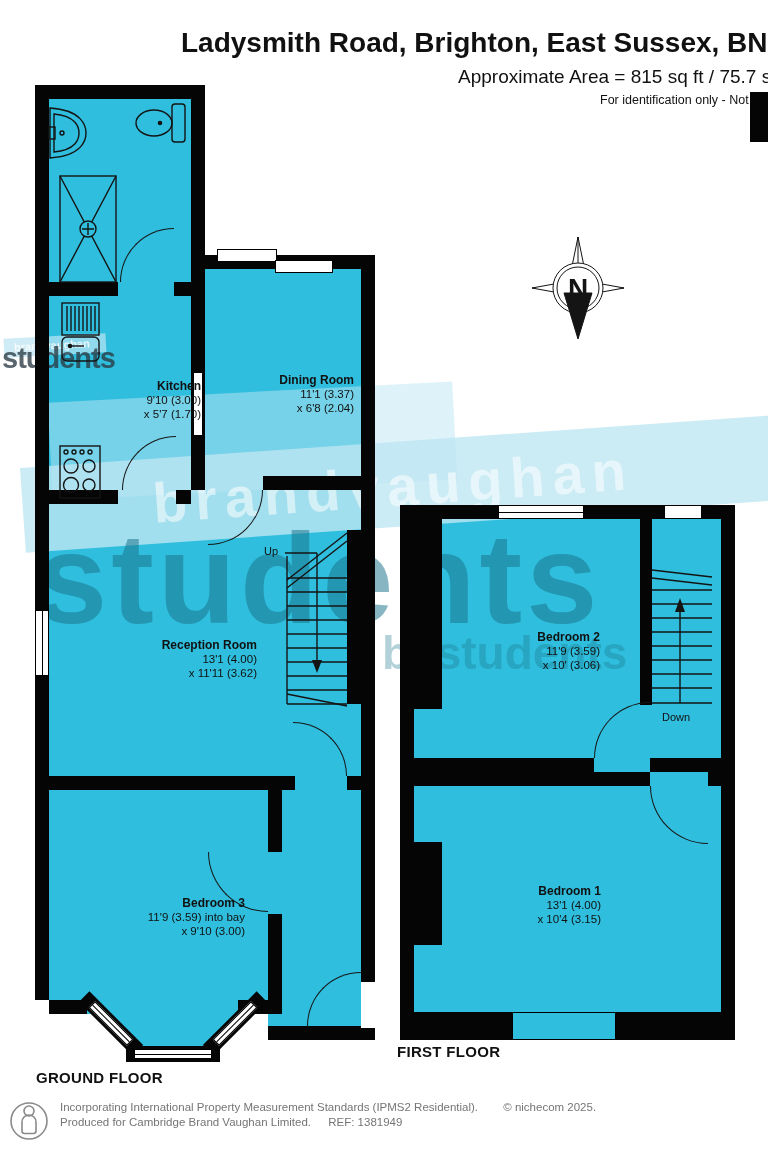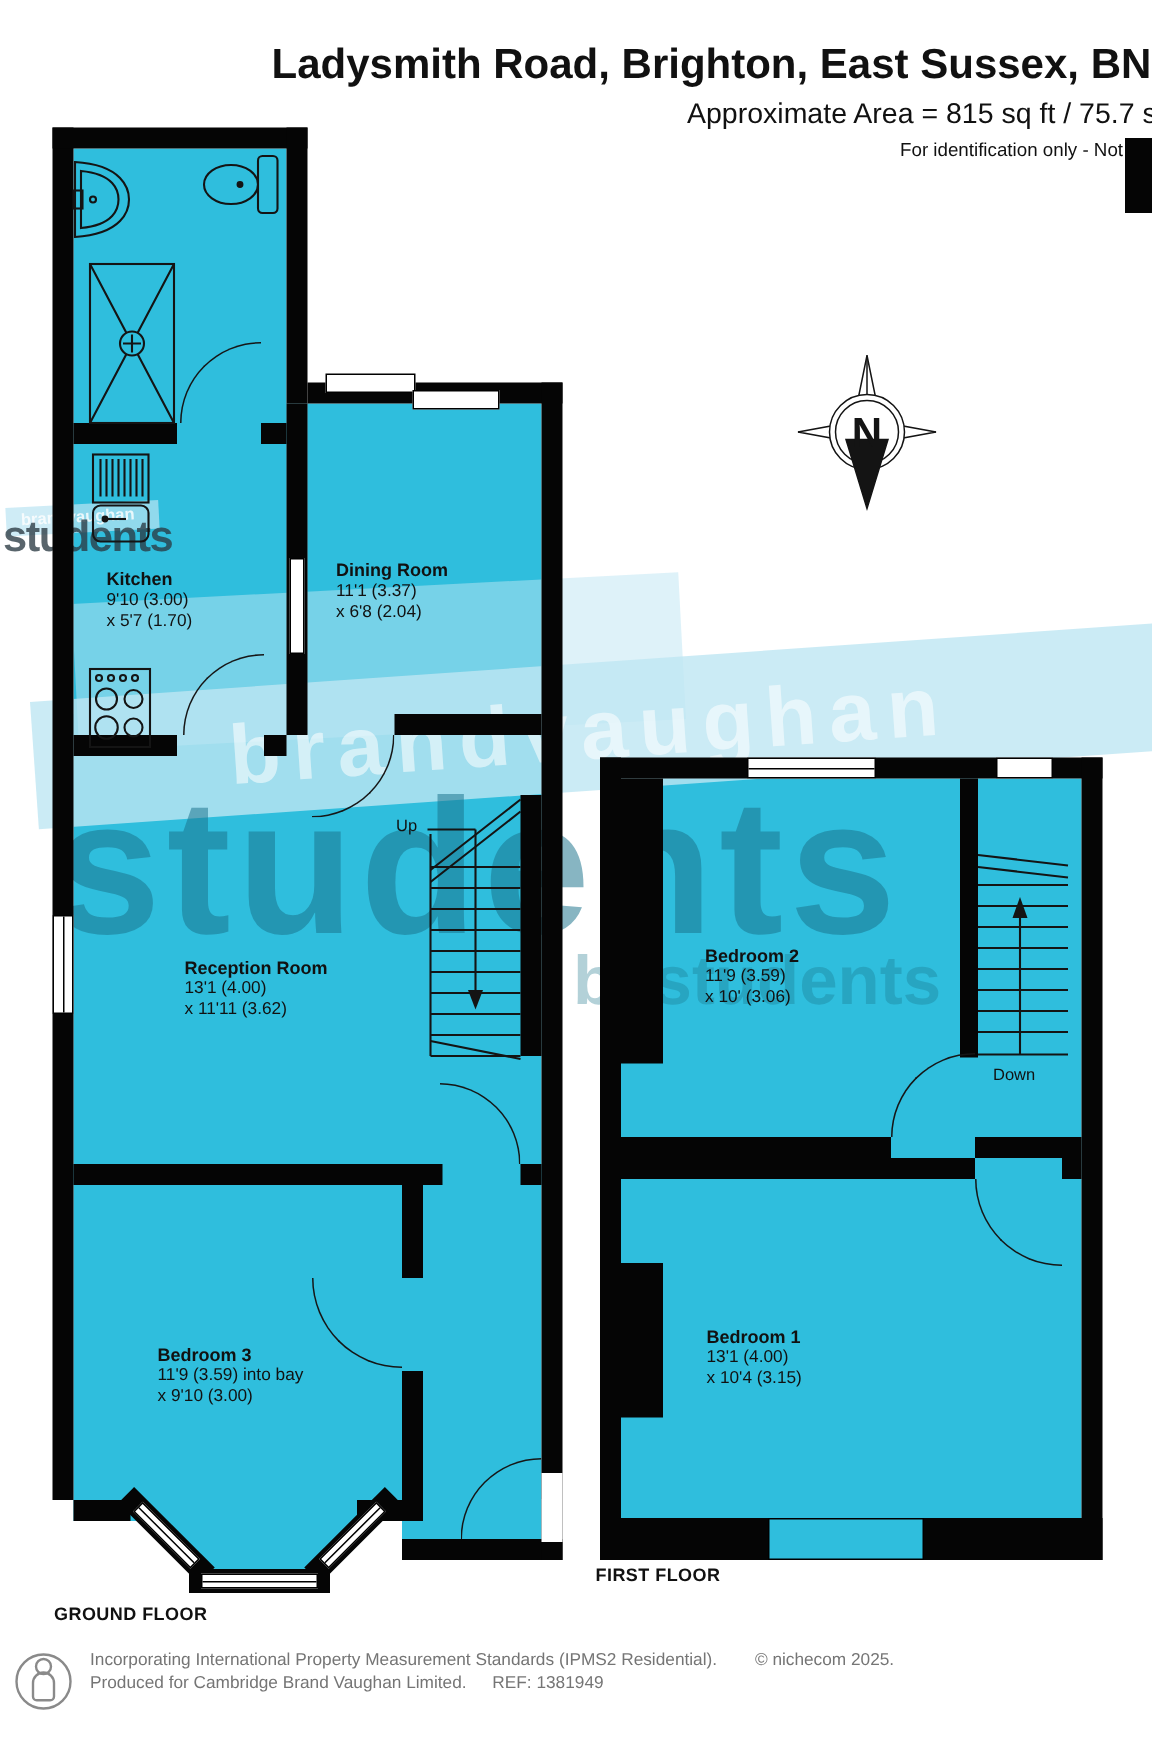--- a/index.html
+++ b/index.html
@@ -11,24 +11,24 @@
   .wall{position:absolute;background:#050505;z-index:3}
   .fill{position:absolute;background:#2fbedd;z-index:1}
   .win{position:absolute;background:#fff;border:1px solid #000;z-index:4;box-sizing:border-box}
   .win-cyan{position:absolute;background:#2fbedd;border:1px solid #000;z-index:4;box-sizing:border-box}
   .hline{background:#fff linear-gradient(#000,#000) center/100% 1px no-repeat}
   .arc{position:absolute;border:0 solid #161616;z-index:4;box-sizing:border-box;background:transparent}
   .arc.tl{border-radius:100% 0 0 0;border-left-width:1.5px;border-top-width:1.5px}
   .arc.tr{border-radius:0 100% 0 0;border-top-width:1.5px;border-right-width:1.5px}
   .arc.br{border-radius:0 0 100% 0;border-right-width:1.5px;border-bottom-width:1.5px}
   .arc.bl{border-radius:0 0 0 100%;border-left-width:1.5px;border-bottom-width:1.5px}
-  .room-label{position:absolute;z-index:6;text-align:left;line-height:14px}
+  .room-label{position:absolute;z-index:6;text-align:right;line-height:14px}
   .room-name{font-weight:bold;font-size:12px}
   .room-dim{font-size:11.5px}
-  .floor-label{position:absolute;z-index:6;font-weight:bold;font-size:12px;letter-spacing:.3px}
+  .floor-label{position:absolute;z-index:6;font-weight:bold;font-size:15px;letter-spacing:.3px}
   .stair-label{position:absolute;z-index:6;font-weight:normal;font-size:11px}
   .hdr-title{position:absolute;left:181px;top:27px;font-size:28px;font-weight:bold;white-space:nowrap;z-index:7}
   .hdr-area{position:absolute;left:458px;top:66px;font-size:19px;white-space:nowrap;z-index:7}
   .hdr-note{position:absolute;left:600px;top:93px;font-size:12.5px;white-space:nowrap;z-index:7}
   .wm{position:absolute;z-index:2;pointer-events:none}
   .wm-band1{left:20px;top:468px;width:840px;height:85px;background:rgba(190,230,243,.8);transform:rotate(-4deg);transform-origin:0 0}
   .wm-band1 span{display:block;padding:12px 0 0 130px;font-size:56px;font-weight:bold;letter-spacing:8px;color:rgba(255,255,255,.55);white-space:nowrap}
   .wm-band2{left:50px;top:392px;width:405px;height:98px;background:rgba(190,230,243,.5);transform:rotate(-3deg)}
   .wm-students{left:36px;top:515px;font-size:128px;line-height:1;font-weight:bold;letter-spacing:4px;color:rgba(24,114,138,.52);white-space:nowrap}
   .wm-bv{left:382px;top:630px;font-size:46px;line-height:1;font-weight:bold;color:rgba(24,114,138,.33);white-space:nowrap}

